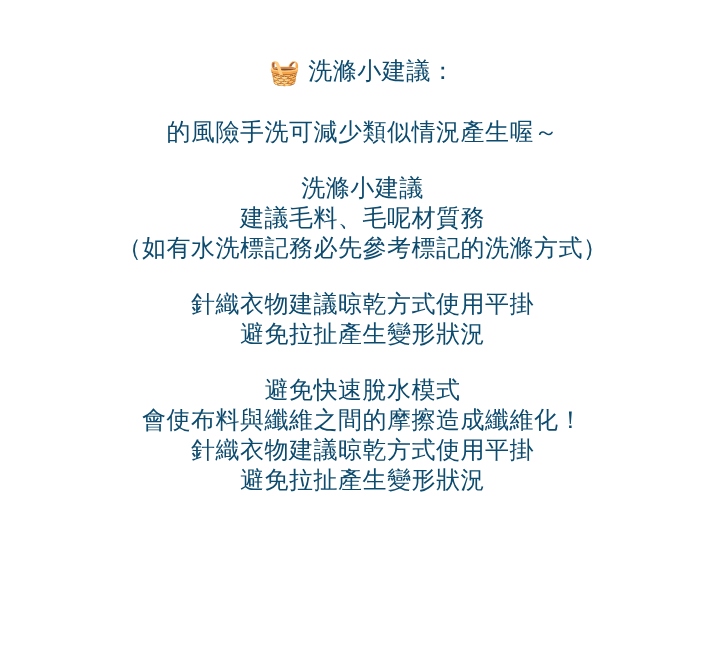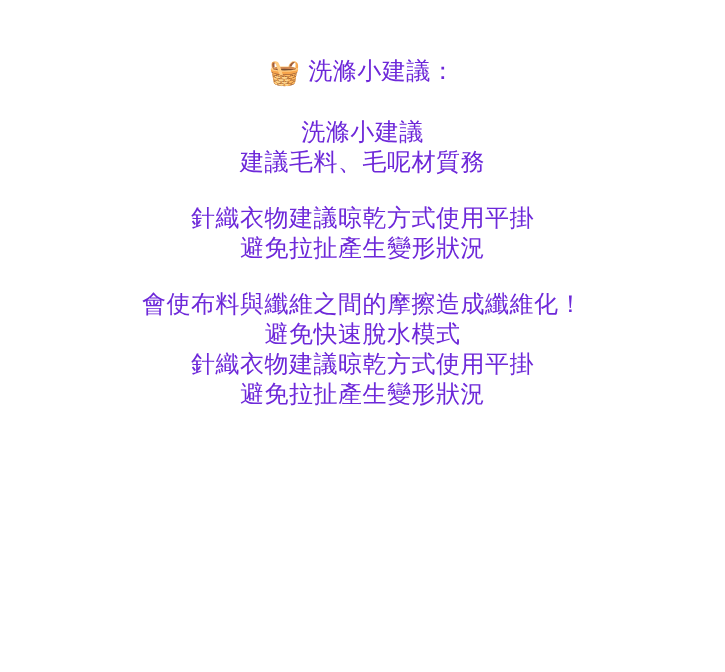--- a/index.html
+++ b/index.html
@@ -14,21 +14,21 @@
   }
   .doc {
     box-sizing: border-box;
     width: 725px;
     height: 672px;
     padding-top: 56px;
     text-align: center;
     font-family: "Liberation Sans", "DejaVu Sans", sans-serif;
     font-size: 24px;
     line-height: 30px;
-    color: #6d28d9;
+    color: #0c4a6e;
     letter-spacing: 0.5px;
   }
   .title-line {
     margin: 0 0 30px 0;
     white-space: nowrap;
   }
   .emoji {
     font-size: 25px;
     margin-right: 7px;
     vertical-align: -2px;
@@ -48,33 +48,35 @@
 </head>
 <body>
 
 <div class="doc">
 
   <div class="title-line">
     <span class="emoji">🧺</span><span>洗滌小建議：</span>
   </div>
 
   <p class="para">
+    <span class="line">的風險手洗可減少類似情況產生喔～</span>
   </p>
 
   <p class="para">
     <span class="line">洗滌小建議</span>
     <span class="line">建議毛料、毛呢材質務</span>
+    <span class="line">（如有水洗標記務必先參考標記的洗滌方式）</span>
   </p>
 
   <p class="para">
     <span class="line">針織衣物建議晾乾方式使用平掛</span>
     <span class="line">避免拉扯產生變形狀況</span>
   </p>
 
 
   <p class="para">
+    <span class="line">避免快速脫水模式</span>
     <span class="line">會使布料與纖維之間的摩擦造成纖維化！</span>
-    <span class="line">避免快速脫水模式</span>
     <span class="line">針織衣物建議晾乾方式使用平掛</span>
     <span class="line">避免拉扯產生變形狀況</span>
   </p>
 
 </div>
 
 </body></html>

